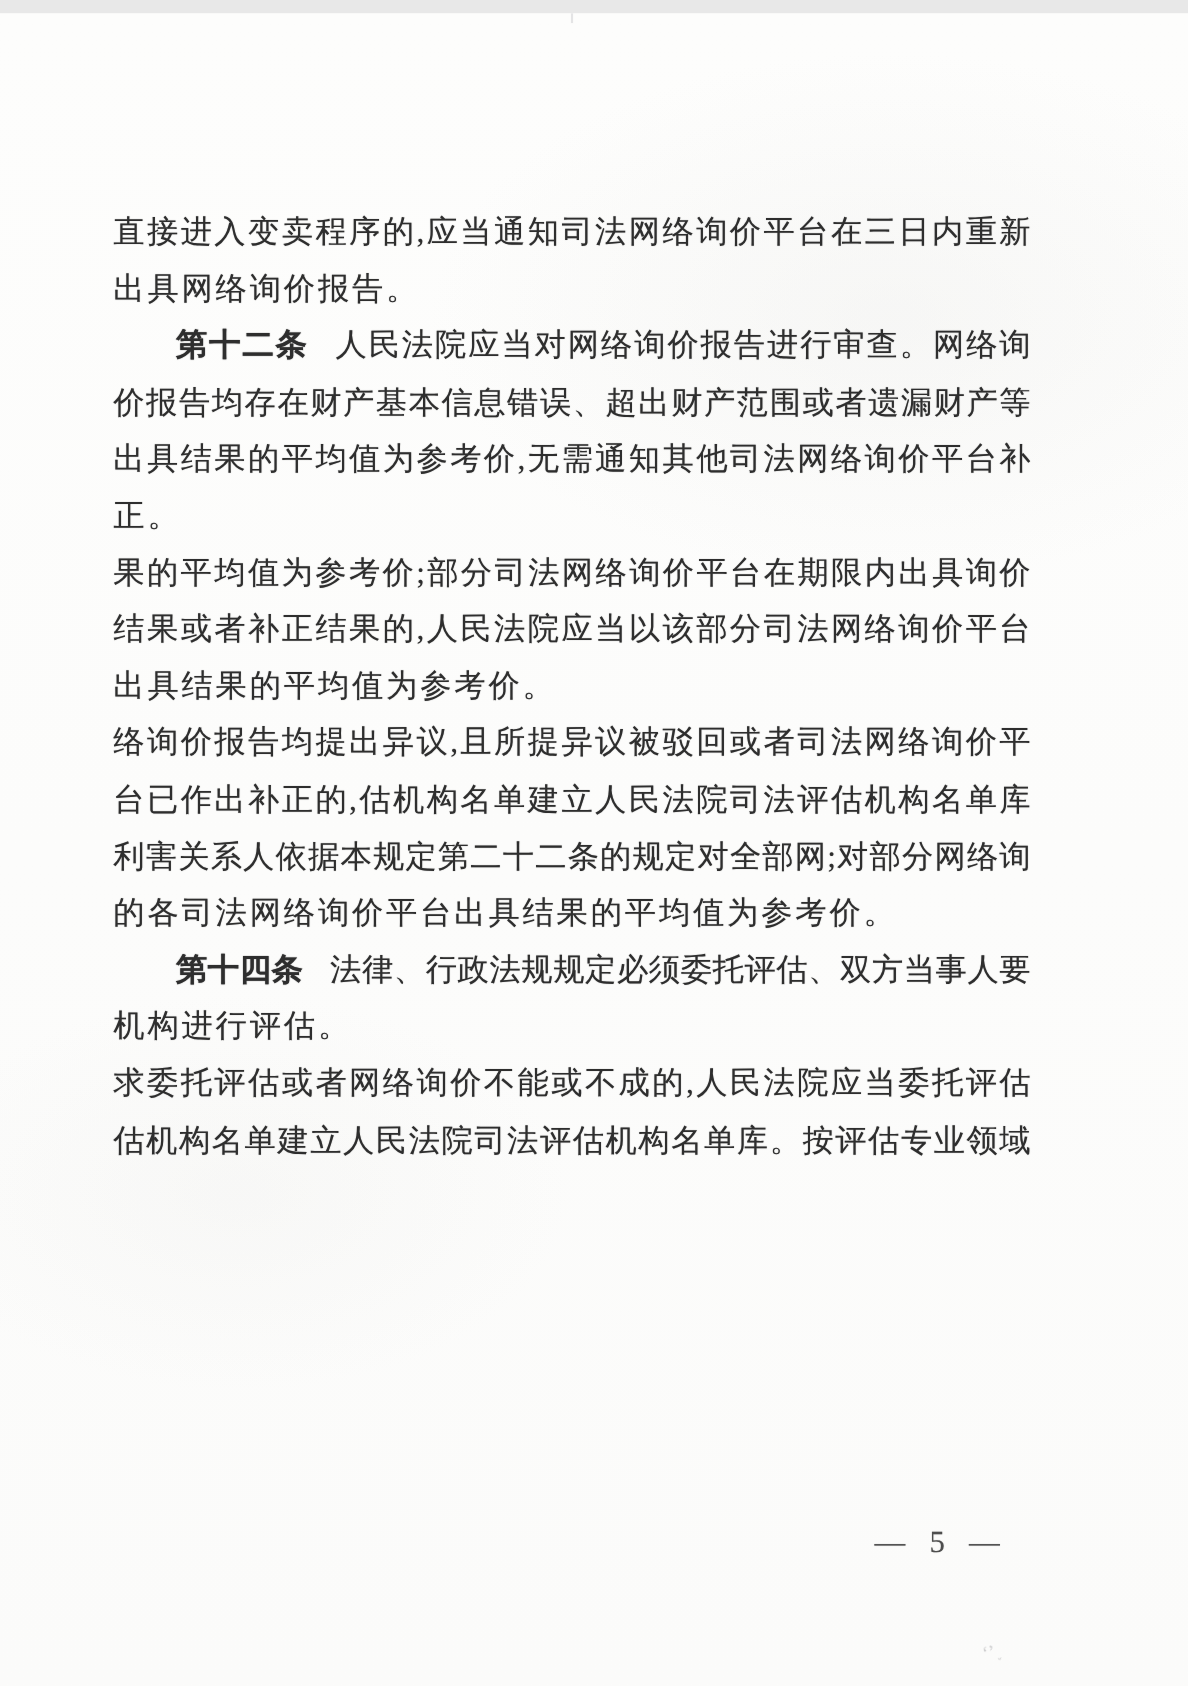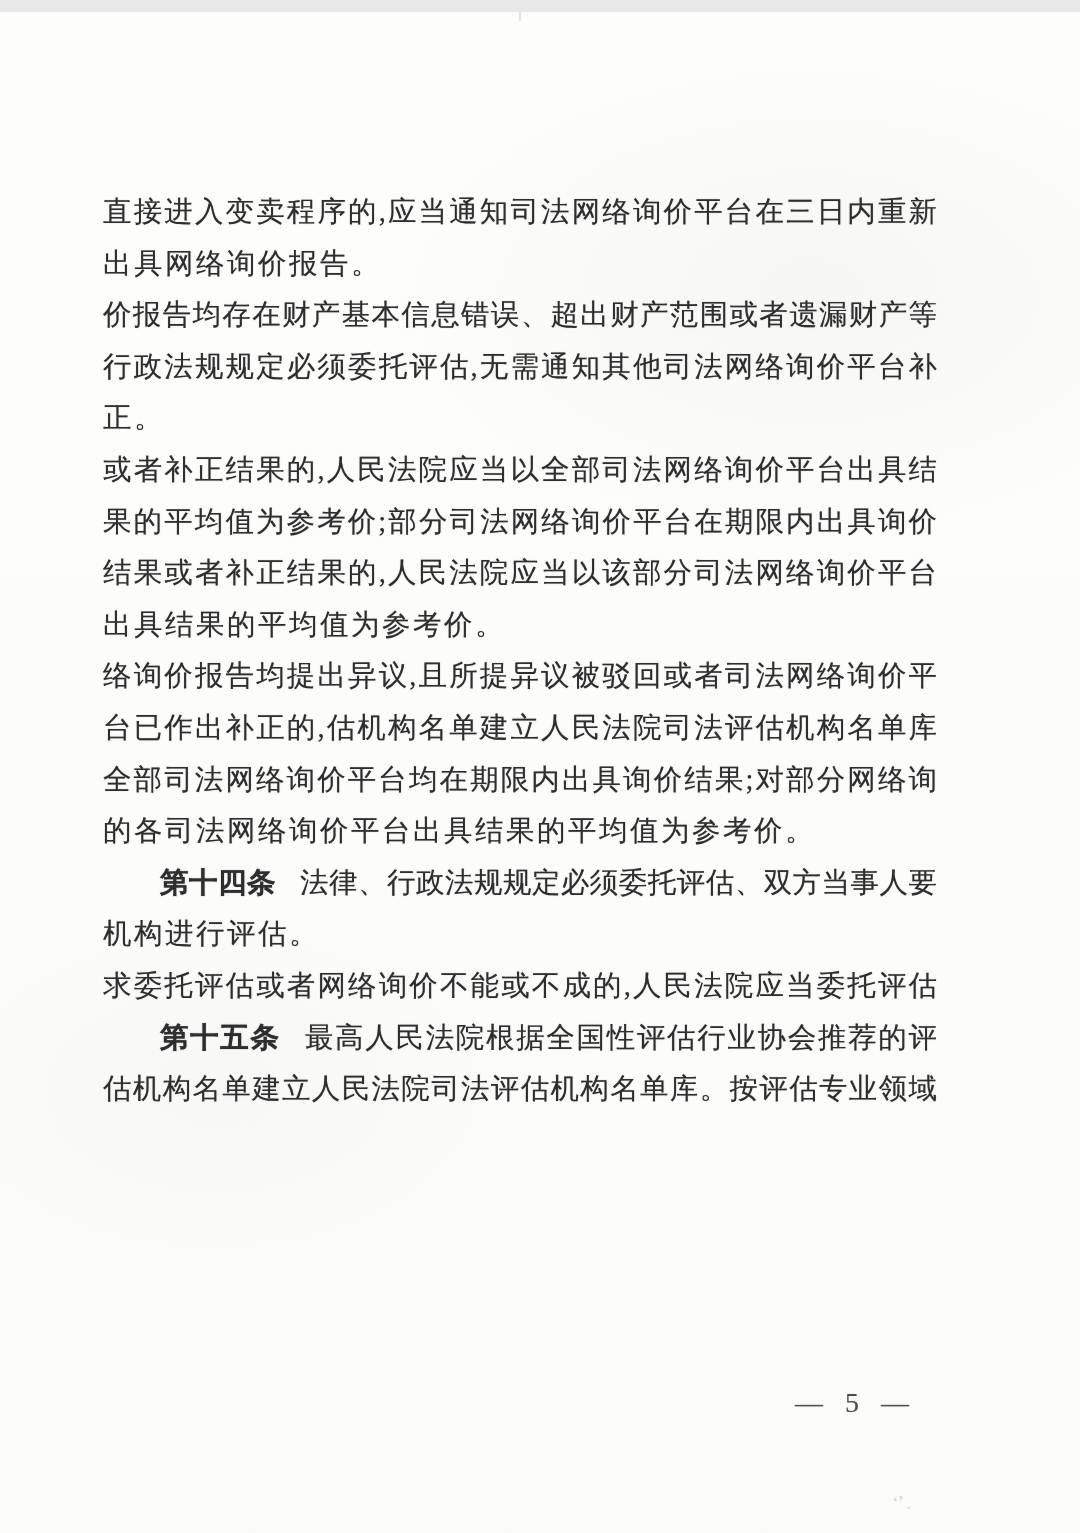--- a/index.html
+++ b/index.html
@@ -85,34 +85,33 @@
 </style>
 </head>
 <body>
 
 <div class="page">
   <div class="scan-speck"></div>
 
   <div class="text-block">
       <div class="line just">直接进入变卖程序的,应当通知司法网络询价平台在三日内重新</div>
       <div class="line">出具网络询价报告。</div>
+      <div class="line just ind"><span class="head">第十二条</span><span>人民法院应当对网络询价报告进行审查。网络询</span></div>
       <div class="line just">价报告均存在财产基本信息错误、超出财产范围或者遗漏财产等</div>
-      <div class="line just">行政法规规定必须委托评估,无需通知其他司法网络询价平台补</div>
+      <div class="line just">出具结果的平均值为参考价,无需通知其他司法网络询价平台补</div>
       <div class="line">正。</div>
-      <div class="line just">或者补正结果的,人民法院应当以全部司法网络询价平台出具结</div>
       <div class="line just">果的平均值为参考价;部分司法网络询价平台在期限内出具询价</div>
       <div class="line just">结果或者补正结果的,人民法院应当以该部分司法网络询价平台</div>
       <div class="line">出具结果的平均值为参考价。</div>
       <div class="line just">络询价报告均提出异议,且所提异议被驳回或者司法网络询价平</div>
       <div class="line just">台已作出补正的,估机构名单建立人民法院司法评估机构名单库</div>
-      <div class="line just">全部司法网络询价平台均在期限内出具询价结果;对部分网络询</div>
+      <div class="line just">利害关系人依据本规定第二十二条的规定对全部网;对部分网络询</div>
       <div class="line">的各司法网络询价平台出具结果的平均值为参考价。</div>
       <div class="line just ind"><span class="head">第十四条</span><span>法律、行政法规规定必须委托评估、双方当事人要</span></div>
       <div class="line">机构进行评估。</div>
       <div class="line just">求委托评估或者网络询价不能或不成的,人民法院应当委托评估</div>
-      <div class="line just ind"><span class="head">第十五条</span><span>最高人民法院根据全国性评估行业协会推荐的评</span></div>
       <div class="line just">估机构名单建立人民法院司法评估机构名单库。按评估专业领域</div>
     </div>
 
   <div class="page-number">— 5 —</div>
 
   <div class="scan-artifact">ʻʼ˯</div>
 </div>
 
 </body></html>

